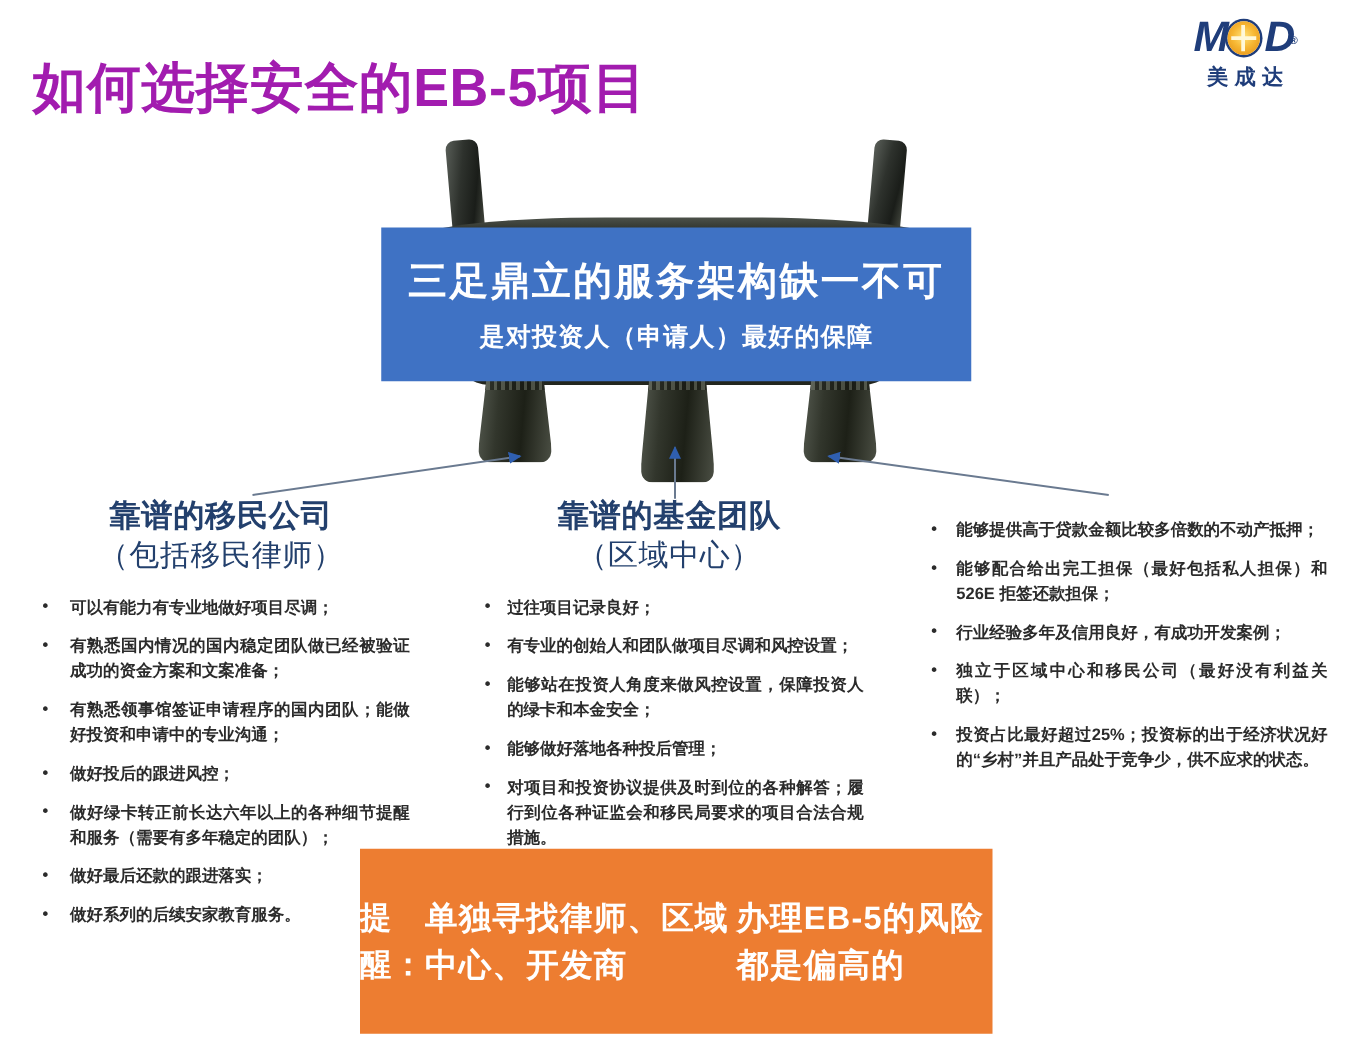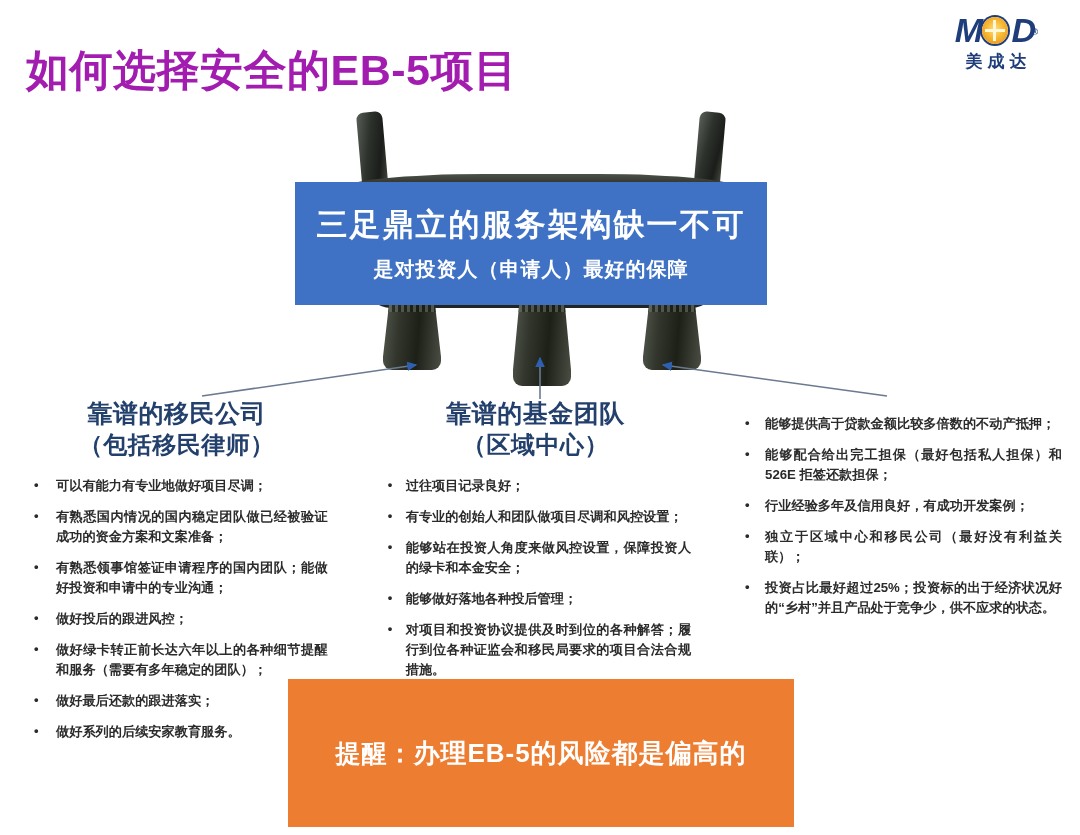--- a/index.html
+++ b/index.html
@@ -149,21 +149,21 @@
     content: "";
     position: absolute;
     left: 0; top: 0; right: 0; height: 16px;
     background: repeating-linear-gradient(90deg, rgba(120,126,112,.55) 0 3px, rgba(20,22,16,.55) 3px 6px);
     opacity: .85;
   }
 
   
   .banner {
     position: absolute;
-    left: 295px;
+    left: 305px;
     top: 182px;
     width: 472px;
     height: 123px;
     background: #3f72c4;
     display: flex;
     flex-direction: column;
     align-items: center;
     justify-content: center;
   }
   .banner-main {
@@ -214,21 +214,21 @@
   }
   .col-head .h1 {
     display: block;
     font-size: 25px;
     font-weight: 800;
     letter-spacing: 0.5px;
   }
   .col-head .h2 {
     display: block;
     font-size: 24px;
-    font-weight: 700;
+    font-weight: 400;
     letter-spacing: 0.5px;
     margin-top: 2px;
   }
 
   ul.bullets {
     list-style: none;
     margin: 16px 0 0 0;
     padding: 0;
     font-weight: bold;
   }
@@ -357,16 +357,17 @@
         <li>行业经验多年及信用良好，有成功开发案例；</li>
         <li>独立于区域中心和移民公司（最好没有利益关联）；</li>
         <li>投资占比最好超过25%；投资标的出于经济状况好的“乡村”并且产品处于竞争少，供不应求的状态。</li>
       </ul>
     </div>
 
   </div>
 
   <div class="callout">
     <div class="callout-line first">提醒：</div>
+    <div class="callout-line">单独寻找律师、区域中心、开发商</div>
     <div class="callout-line">办理EB-5的风险都是偏高的</div>
   </div>
 
 </div>
 
 </body></html>

